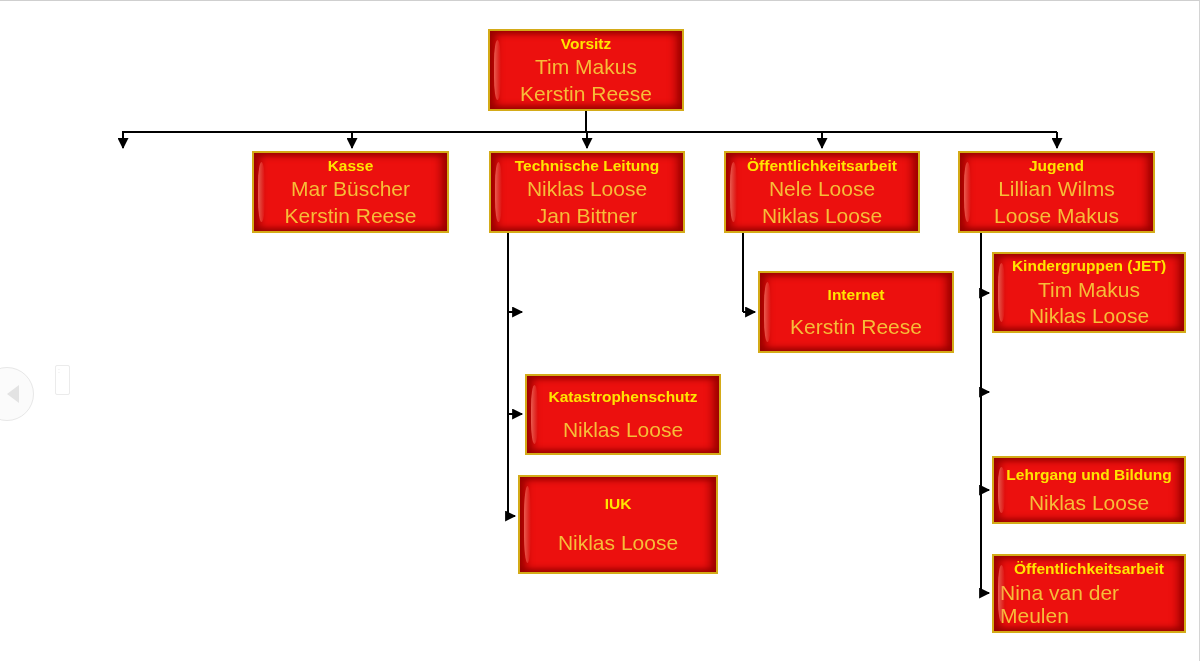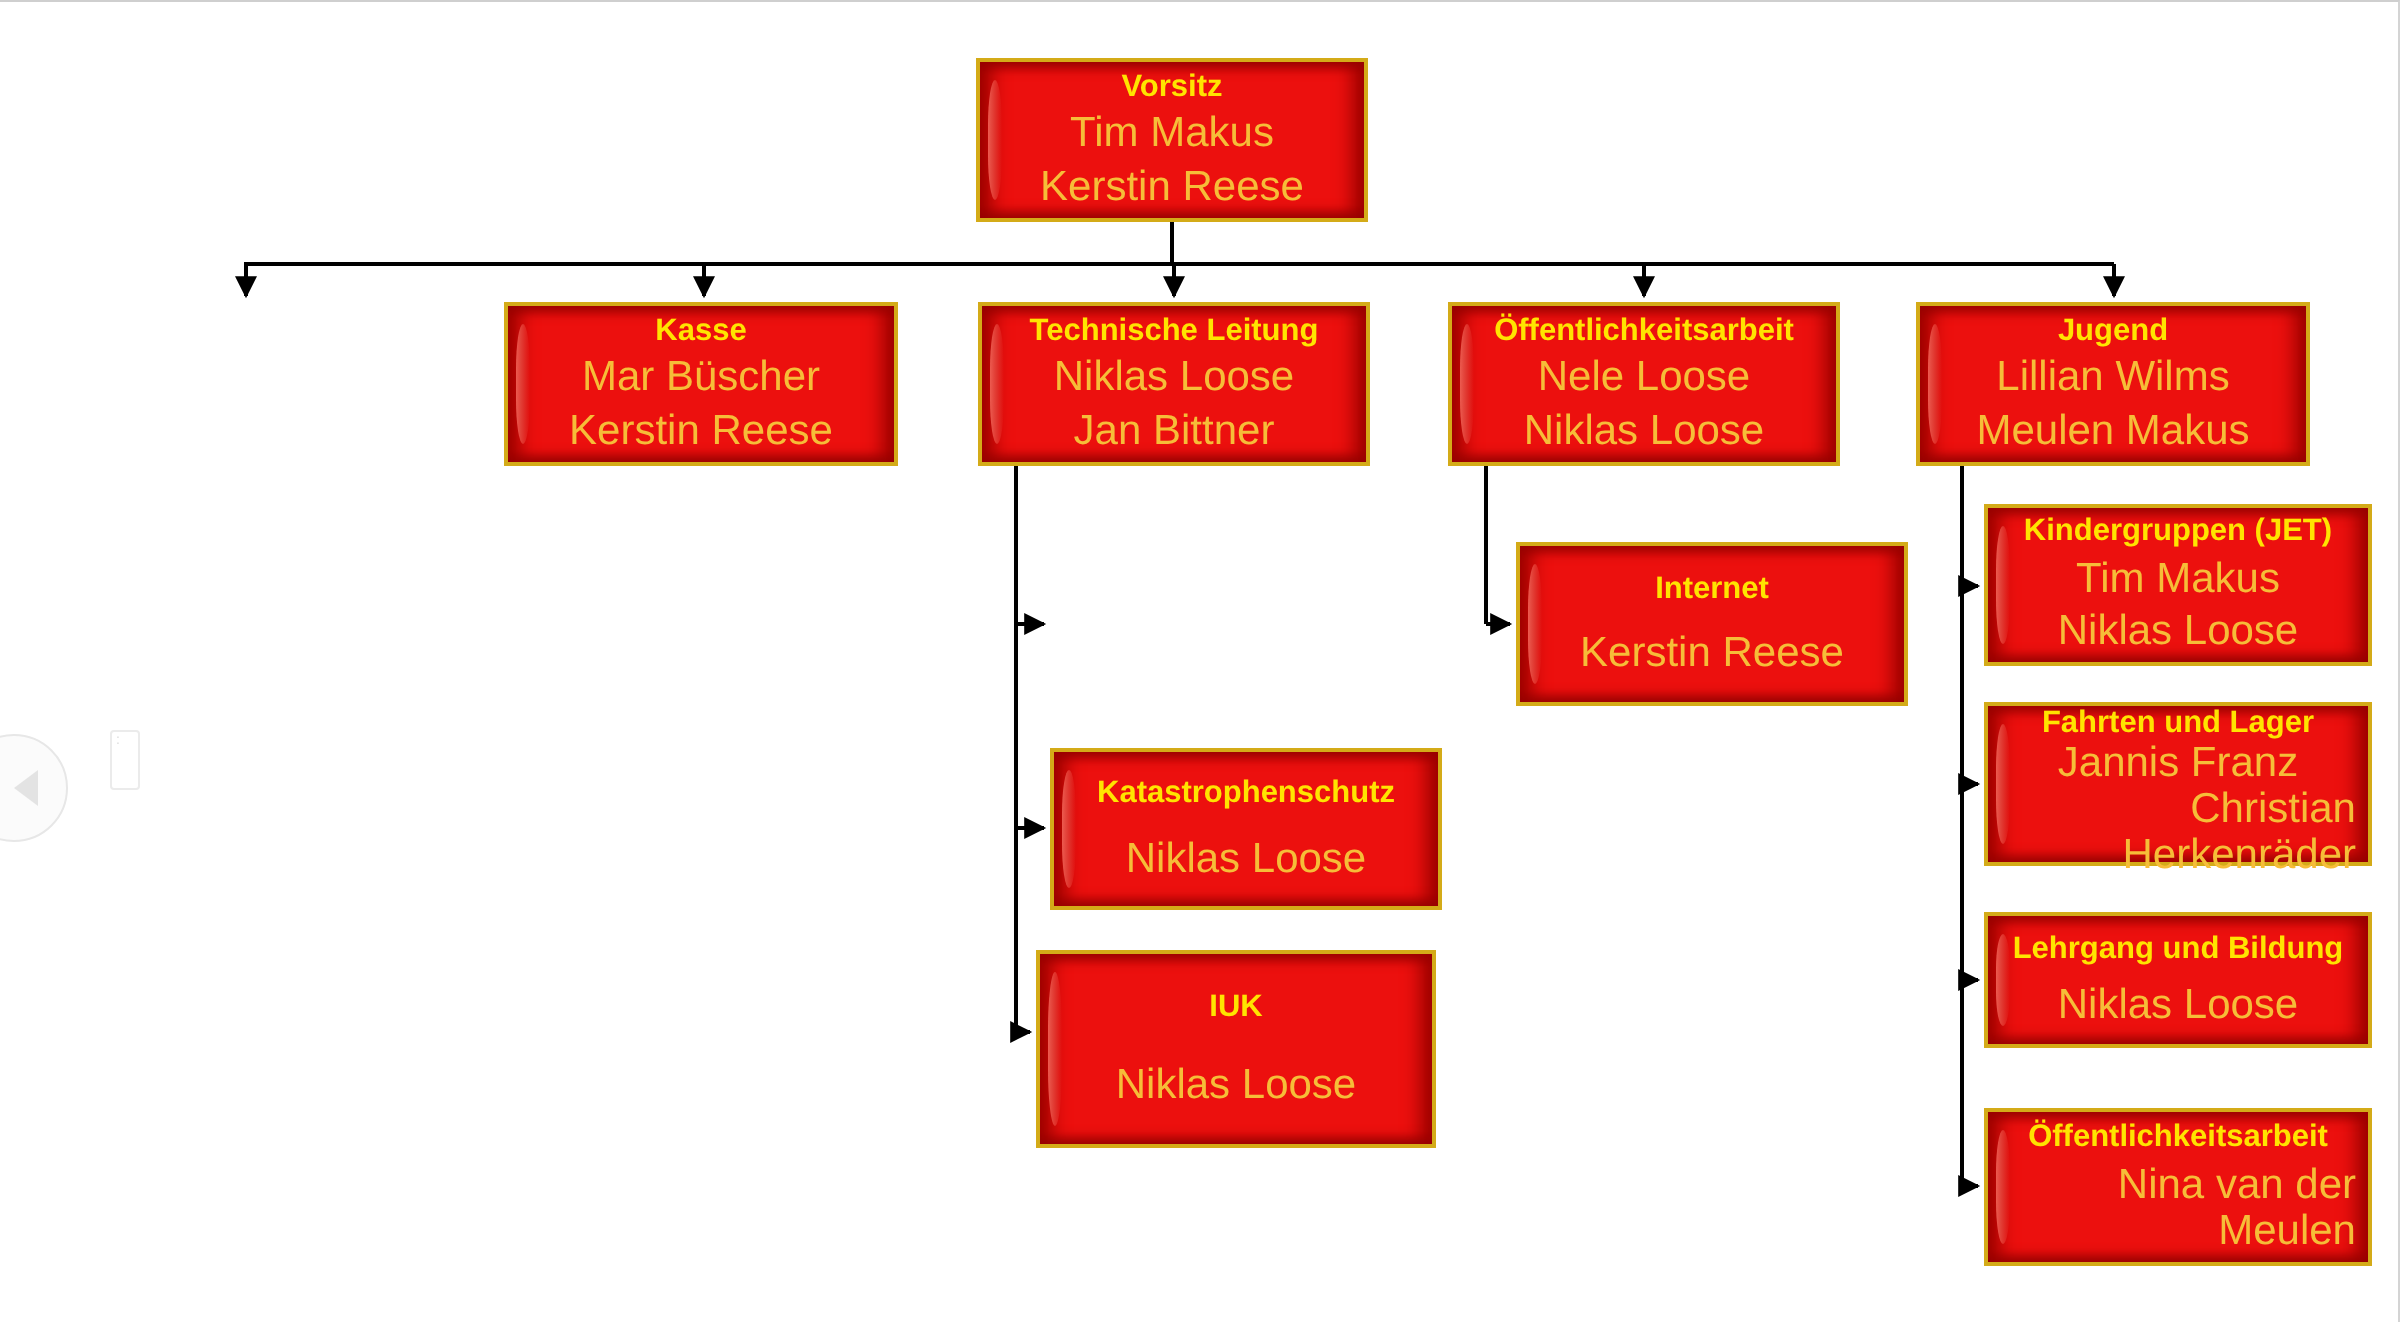--- a/index.html
+++ b/index.html
@@ -23,21 +23,21 @@
   }
 
   .box {
     position: absolute;
     background: #ec100e;
     border: 2px solid #d4ab18;
     display: flex;
     flex-direction: column;
     justify-content: space-evenly;
     align-items: center;
-    text-align: right;
+    text-align: left;
     box-shadow:
       inset 0 6px 6px -3px #970200,
       inset 0 -6px 6px -3px #970200,
       inset 11px 0 9px -5px #9e0300,
       inset -11px 0 9px -5px #9e0300;
   }
   .box::before {
     content: '';
     position: absolute;
     left: 4px; top: 9px; bottom: 9px;
@@ -151,21 +151,21 @@
 
   <div class="box" style="left:724px; top:150px; width:196px; height:82px">
     <div class="box-title">Öffentlichkeitsarbeit</div>
     <div class="box-member">Nele Loose</div>
     <div class="box-member">Niklas Loose</div>
   </div>
 
   <div class="box" style="left:958px; top:150px; width:197px; height:82px">
     <div class="box-title">Jugend</div>
     <div class="box-member">Lillian Wilms</div>
-    <div class="box-member">Meulen Makus</div>
+    <div class="box-member">Loose Makus</div>
   </div>
 
 
   <div class="box" style="left:525px; top:373px; width:196px; height:81px">
     <div class="box-title">Katastrophenschutz</div>
     <div class="box-member">Niklas Loose</div>
   </div>
 
   <div class="box" style="left:518px; top:474px; width:200px; height:99px">
     <div class="box-title">IUK</div>
@@ -176,25 +176,20 @@
     <div class="box-title">Internet</div>
     <div class="box-member">Kerstin Reese</div>
   </div>
 
   <div class="box" style="left:992px; top:251px; width:194px; height:81px">
     <div class="box-title">Kindergruppen (JET)</div>
     <div class="box-member">Tim Makus</div>
     <div class="box-member">Niklas Loose</div>
   </div>
 
-  <div class="box" style="left:992px; top:350px; width:194px; height:82px">
-    <div class="box-title">Fahrten und Lager</div>
-    <div class="box-member">Jannis Franz</div>
-    <div class="box-member">Christian Herkenräder</div>
-  </div>
 
   <div class="box" style="left:992px; top:455px; width:194px; height:68px">
     <div class="box-title">Lehrgang und Bildung</div>
     <div class="box-member">Niklas Loose</div>
   </div>
 
   <div class="box" style="left:992px; top:553px; width:194px; height:79px">
     <div class="box-title">Öffentlichkeitsarbeit</div>
     <div class="box-member">Nina van der Meulen</div>
   </div>

